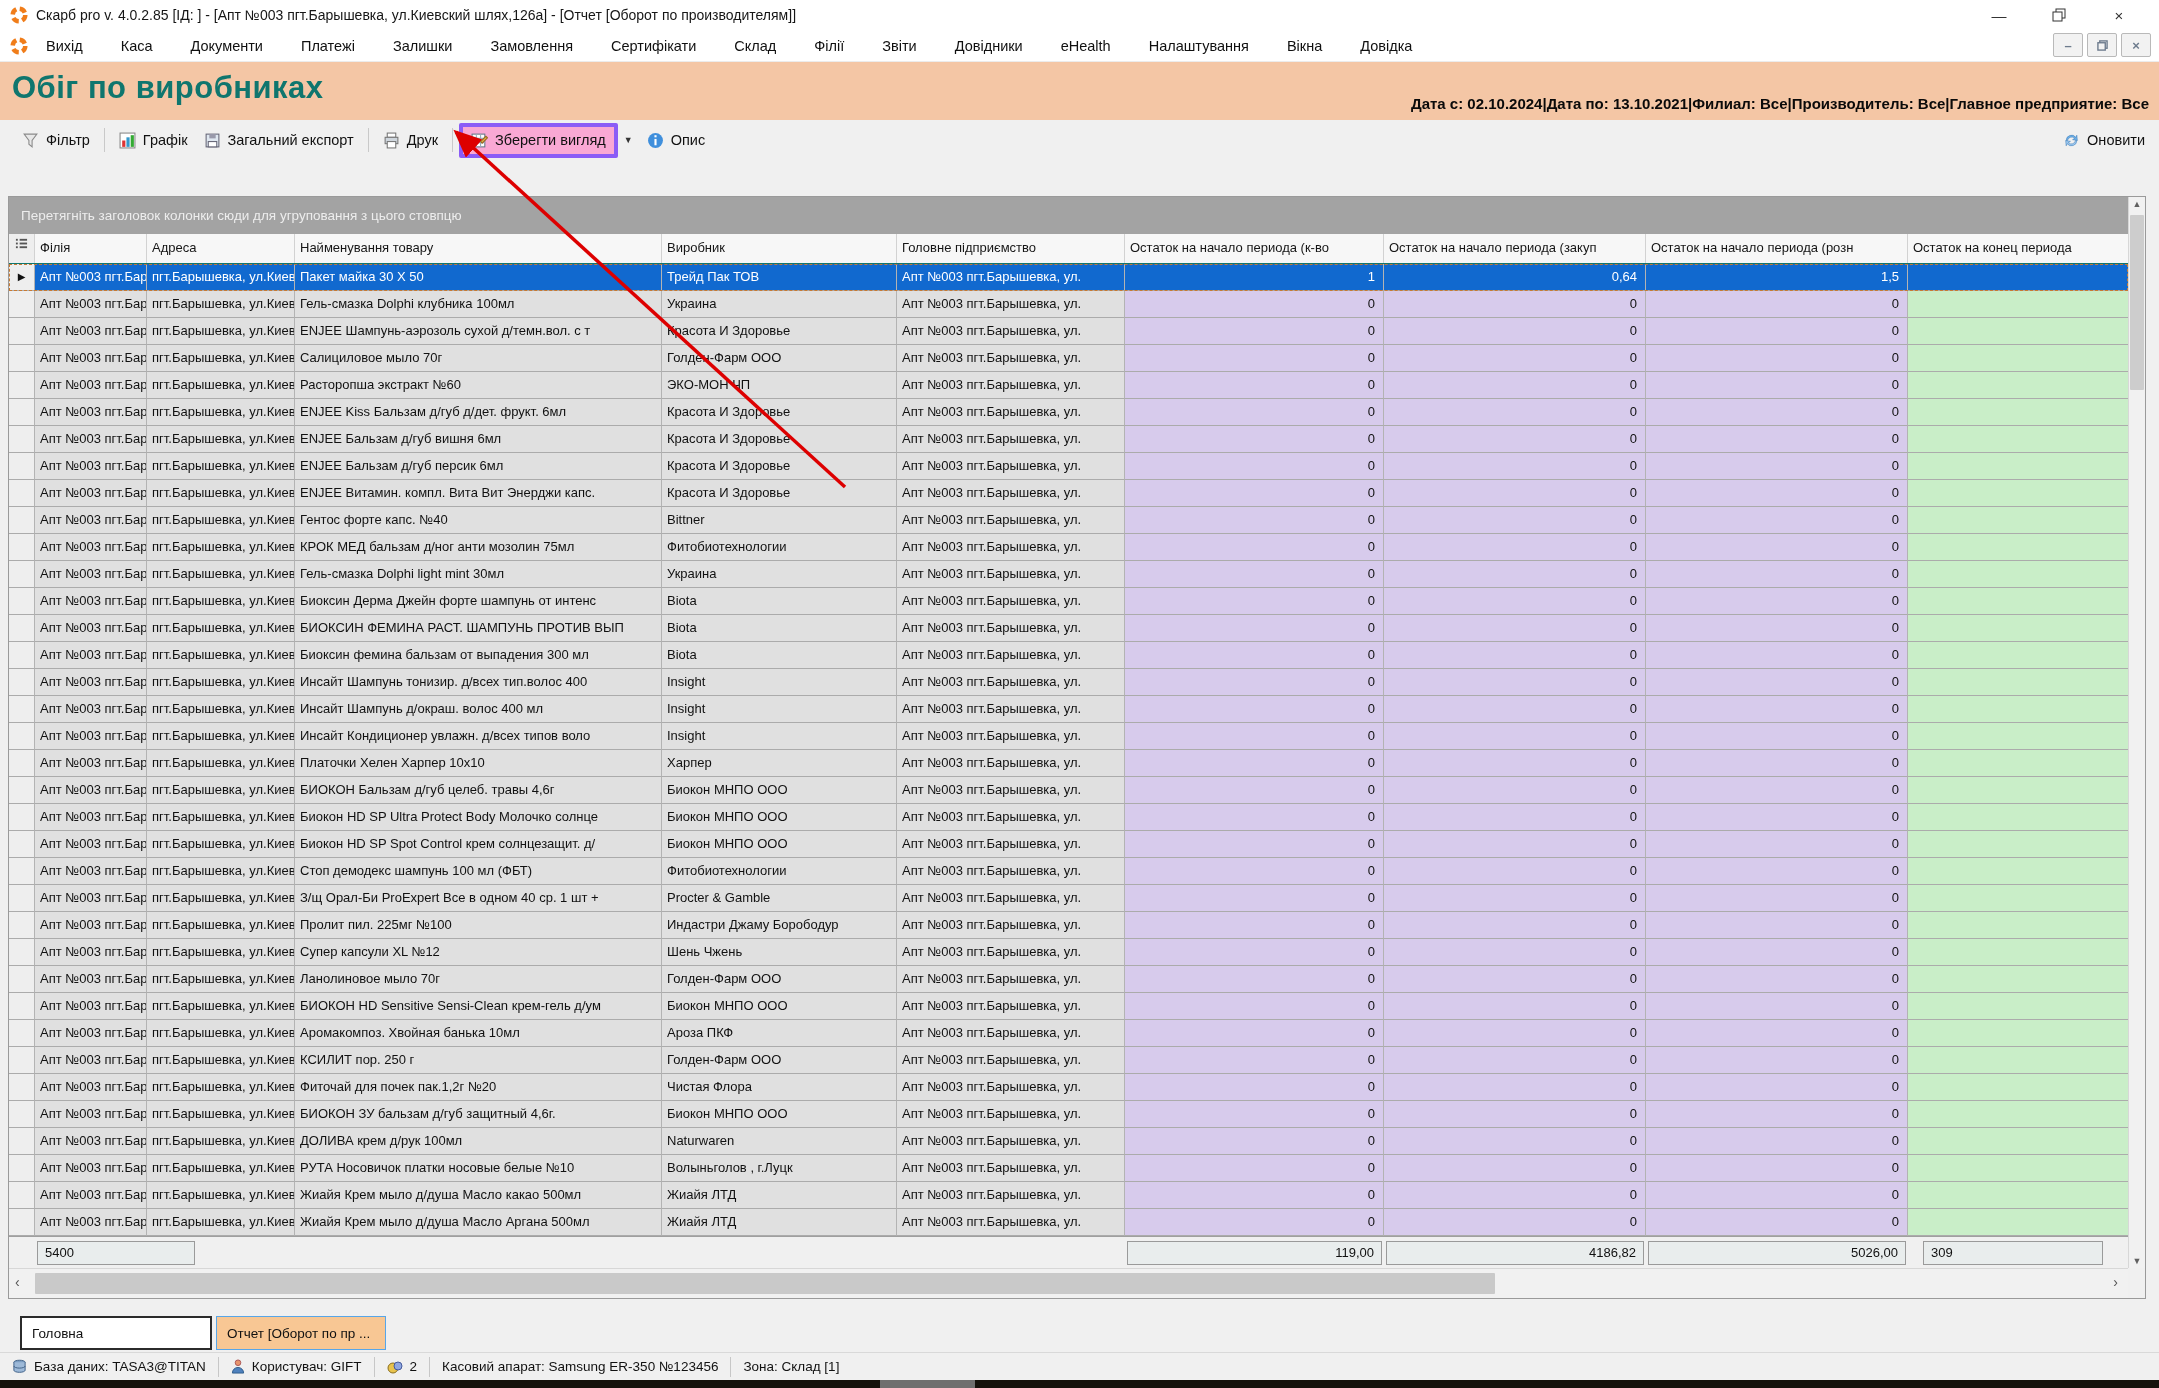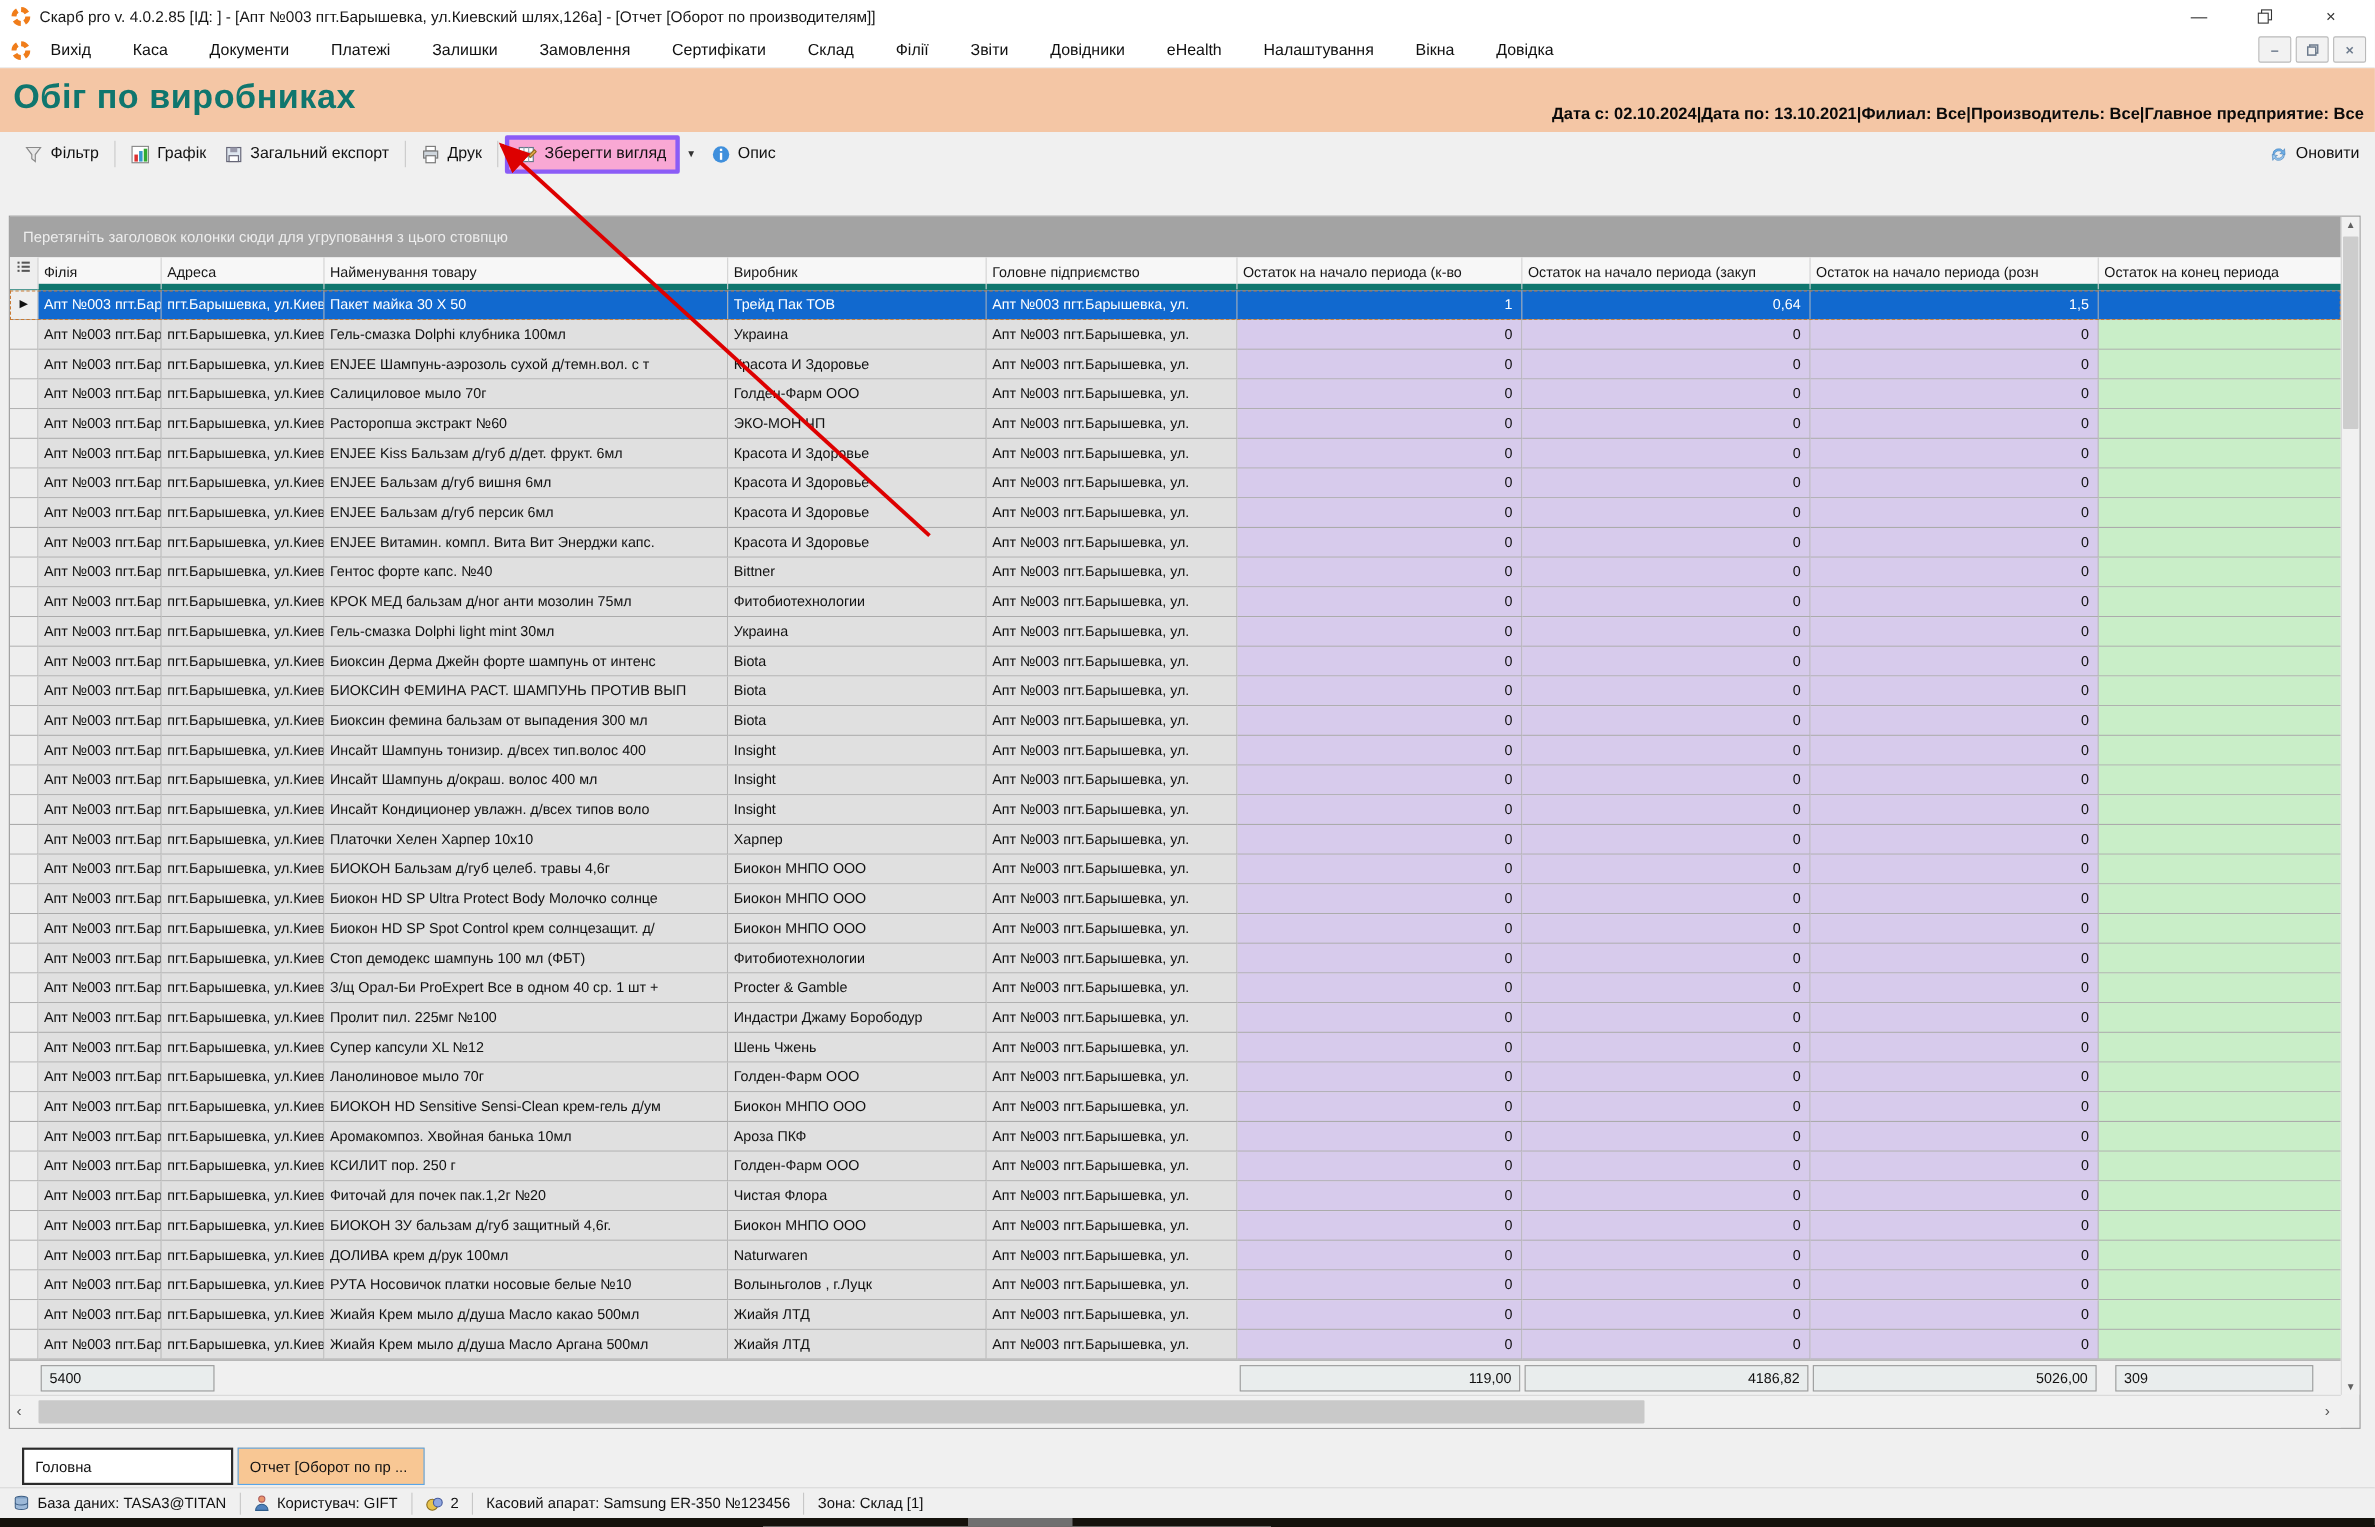--- a/index.html
+++ b/index.html
@@ -36,21 +36,21 @@
   .tb-item.active { background:#f9a8d4; border:4px solid #8b5cf6; border-radius:2px; }
   .tb-caret { font-size:9px; color:#333; padding:0 6px; }
   .tb-right { position:absolute; right:14px; top:0; height:40px; display:flex; align-items:center; gap:7px; font-size:14.5px; }
   .icon16 { width:17px; height:17px; flex:0 0 auto; }
   
   .grid { position:absolute; left:8px; top:196px; width:2138px; height:1103px;
     border:1px solid #9a9a9a; background:#f0f0f0; overflow:hidden; }
   .group-bar { position:absolute; left:0; top:0; width:2119px; height:37px; background:#a3a3a3;
     color:#ededed; font-size:13.5px; display:flex; align-items:center; padding-left:12px; }
   .hdr-row { position:absolute; left:0; top:37px; width:2119px; height:30px; background:#f7f7f7;
-    display:flex; border-bottom:6px solid #0f766e; }
+    display:flex; border-bottom:1px solid #0f766e; }
   .hdr-cell { height:29px; border-right:1px solid #d2d2d2; font-size:13px; color:#161616;
     padding:0 5px; line-height:28px; white-space:nowrap; overflow:hidden; }
   .rows { position:absolute; left:0; top:67px; width:2119px; }
   .trow { display:flex; height:27px; }
   .cell { height:27px; border-right:1px solid #b3b3b3; border-bottom:1px solid #ababab;
     font-size:13px; padding:0 5px; line-height:25px; white-space:nowrap; overflow:hidden; background:#e0e0e0; }
   .ind { width:26px; background:#eeeeee; text-align:center; font-size:10px; line-height:26px; padding:0; }
   .c-fil { width:112px; } .c-adr { width:148px; } .c-name { width:367px; }
   .c-mak { width:235px; } .c-main { width:228px; }
   .c-n1 { width:259px; } .c-n2 { width:262px; } .c-n3 { width:262px; } .c-n4 { width:220px; border-right:none; }

